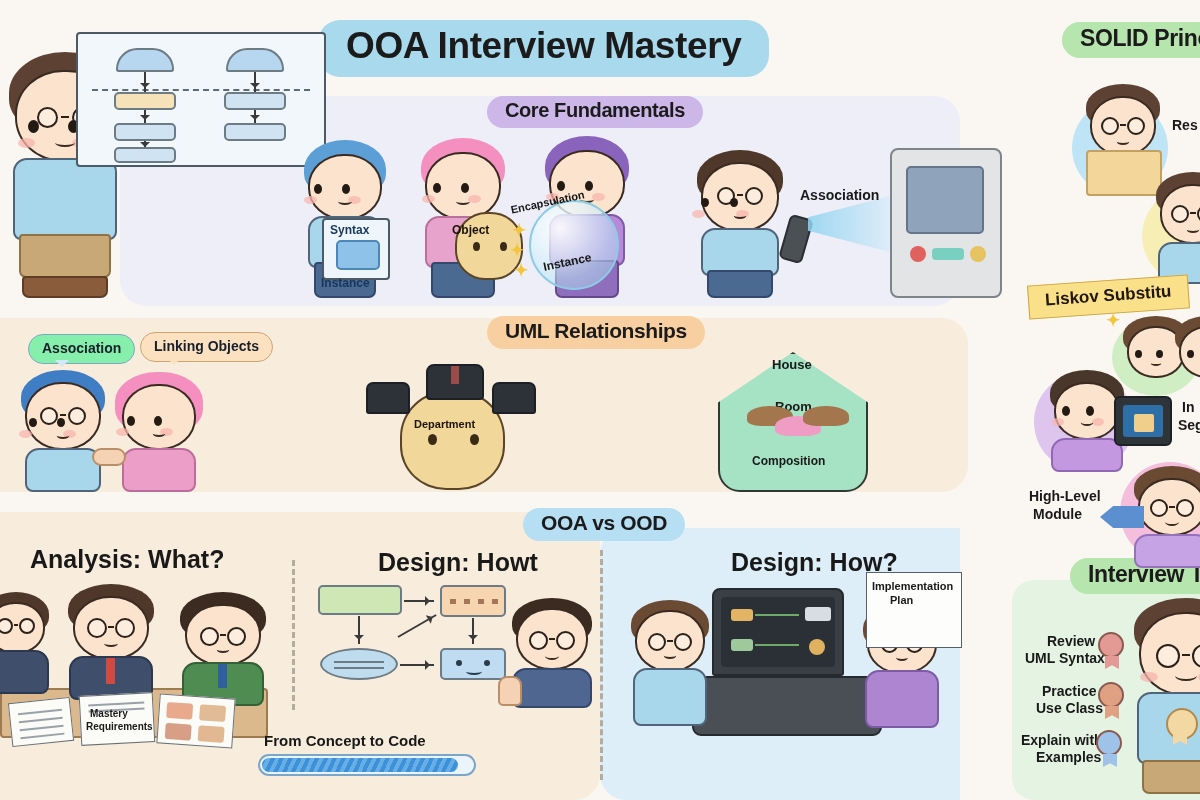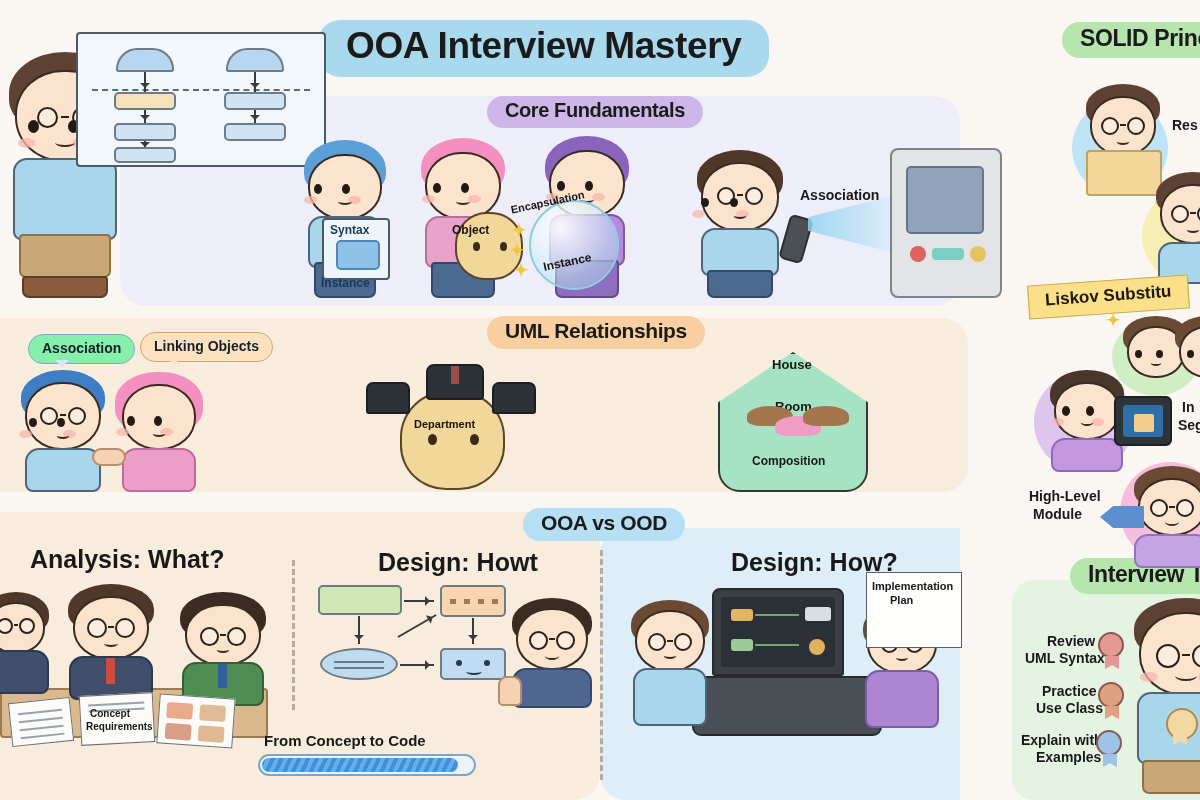--- a/index.html
+++ b/index.html
@@ -436,21 +436,21 @@
   <div class="doc" style="left:10px;top:700px;width:62px;height:44px;transform:rotate(-6deg);">
     <div class="line" style="top:10px;"></div>
     <div class="line" style="top:18px;"></div>
     <div class="line" style="top:26px;"></div>
     <div class="line" style="top:34px;"></div>
   </div>
   <div class="doc" style="left:80px;top:694px;width:74px;height:50px;transform:rotate(-3deg);">
     <div class="line" style="top:8px;"></div>
     <div class="line" style="top:14px;"></div>
   </div>
-  <div class="lbl" style="left:90px;top:708px;font-size:10px;">Concept</div>
+  <div class="lbl" style="left:90px;top:708px;font-size:10px;">Mastery</div>
   <div class="lbl" style="left:86px;top:721px;font-size:10px;">Requirements</div>
   <div class="doc" style="left:158px;top:696px;width:76px;height:50px;transform:rotate(4deg);">
     <div style="position:absolute;left:7px;top:7px;width:26px;height:16px;background:#e8a98d;border-radius:3px;"></div>
     <div style="position:absolute;left:40px;top:7px;width:26px;height:16px;background:#e0bb95;border-radius:3px;"></div>
     <div style="position:absolute;left:7px;top:28px;width:26px;height:16px;background:#d79f86;border-radius:3px;"></div>
     <div style="position:absolute;left:40px;top:28px;width:26px;height:16px;background:#e2b892;border-radius:3px;"></div>
   </div>
 
   <div class="node" style="left:318px;top:585px;width:84px;height:30px;background:#cfe6b5;"></div>
   <div class="node" style="left:320px;top:648px;width:78px;height:32px;background:#bfdcee;border-radius:50%;">

